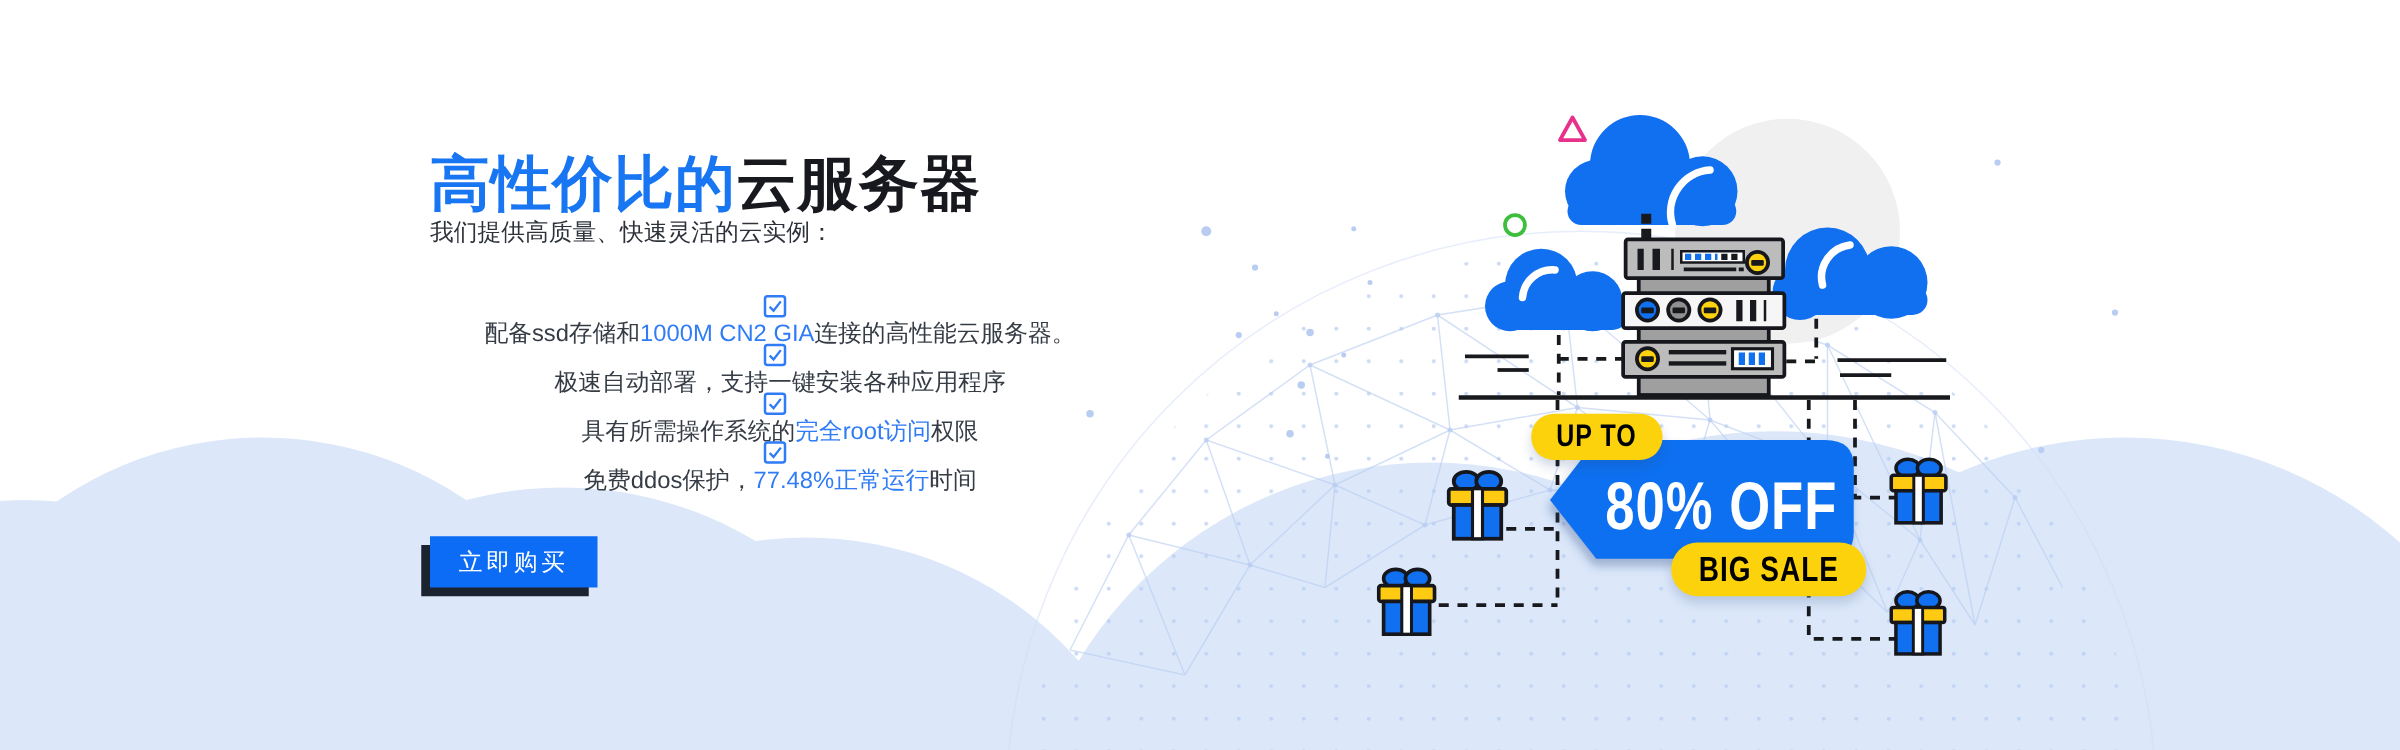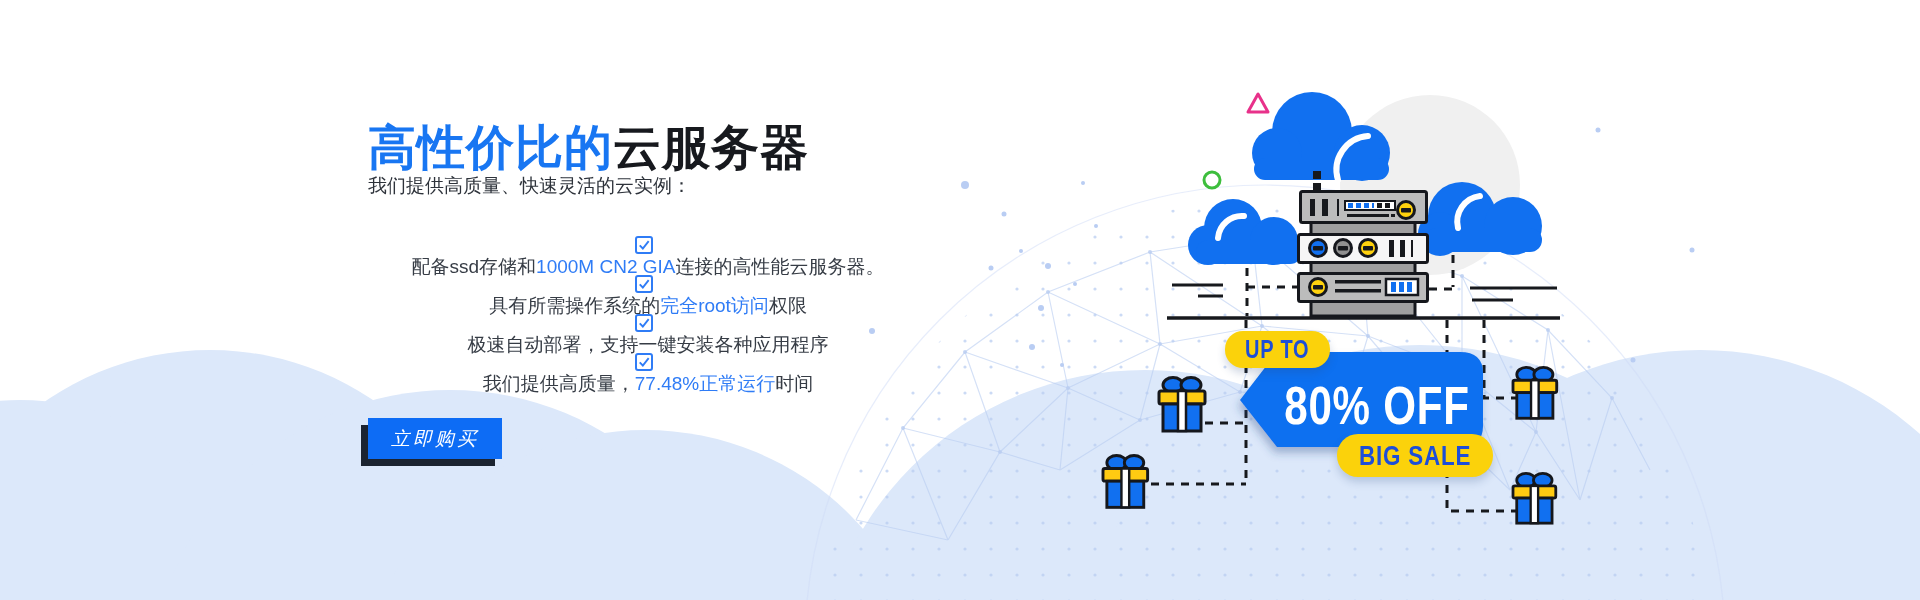--- a/index.html
+++ b/index.html
@@ -1,39 +1,39 @@
 <!DOCTYPE html>
 <html><head>
 <meta charset="utf-8">
 <style>
   html,body{margin:0;padding:0;background:#ffffff;}
   .stage{position:relative;width:1920px;height:600px;overflow:hidden;background:#ffffff;
          font-family:"Liberation Sans","DejaVu Sans",sans-serif;}
   .stage svg.bg{position:absolute;left:0;top:0;width:1920px;height:600px;display:block;}
 
   
-  .hero{position:absolute;left:368px;top:123px;z-index:5;width:560px;}
+  .hero{position:absolute;left:344px;top:123px;z-index:5;width:560px;}
   .hero h1{margin:0;font-size:48px;line-height:50px;font-weight:800;color:#17191E;letter-spacing:1px;}
   .hero h1 .hl{color:#1876F2;}
   .subtitle{font-size:19px;color:#2E333B;}
   .features{list-style:none;margin:37px 0 0 0;padding:0;}
   .features li{display:flex;align-items:center;height:39px;font-size:19px;color:#363C45;flex-direction:column;}
   .cbx{width:18px;height:18px;box-sizing:border-box;border:2px solid #2F7CF6;border-radius:3px;
        margin-right:8px;flex:0 0 auto;display:flex;align-items:center;justify-content:center;background:#fff;}
   .cbx svg{display:block;}
   .ft-hl{color:#2F7CF6;}
-  .cta{position:relative;margin-top:26px;width:141px;height:48px;cursor:pointer;border:none;background:none;padding:0;font-style:italic;}
+  .cta{position:relative;margin-top:37px;width:141px;height:48px;cursor:pointer;border:none;background:none;padding:0;}
   .cta .shadow-block{position:absolute;left:-7px;top:7px;width:134px;height:41px;background:#1B2330;}
   .cta .face{position:absolute;left:0;top:0;width:134px;height:41px;background:#0D6CF5;
              display:flex;align-items:center;justify-content:center;color:#fff;font-size:19px;
              letter-spacing:3px;font-weight:400;}
 
   
   .badge{position:absolute;display:flex;align-items:center;justify-content:center;
-         font-weight:800;color:#1d4ed8;z-index:6;}
+         font-weight:800;color:#000000;z-index:6;}
   .badge .t{display:inline-block;transform:scaleX(.8);white-space:nowrap;letter-spacing:1px;}
   .badge-upto{left:1225px;top:331px;width:105px;height:37px;background:#FBD20B;border-radius:18px;
               font-size:25px;box-shadow:0 5px 9px rgba(43,72,128,.22);}
   .badge-off{left:1272px;top:358px;width:211px;height:94px;color:#ffffff;font-size:54px;}
   .badge-off .t{transform:scaleX(.78);}
   .badge-bigsale{left:1337px;top:434px;width:156px;height:43px;background:#FBD20B;border-radius:21px;
                  font-size:28px;box-shadow:0 5px 9px rgba(43,72,128,.22);text-align:right;}
 </style>
 </head>
 <body>
@@ -258,37 +258,37 @@
             </svg>
         </span>
         <span><span>配备ssd存储和</span><span class="ft-hl">1000M CN2 GIA</span><span>连接的高性能云服务器。</span></span>
       </li>
       <li>
         <span class="cbx">
           <svg width="14" height="14" viewBox="0 0 18 18">
               <polyline points="3.5,9.5 7.5,13.5 15,4" fill="none" stroke="#2F7CF6" stroke-width="2.4"></polyline>
             </svg>
         </span>
+        <span><span>极速自动部署，支持一键安装各种应用程序</span><span class="ft-hl"></span><span></span></span>
+      </li>
+      <li>
+        <span class="cbx">
+          <svg width="14" height="14" viewBox="0 0 18 18">
+              <polyline points="3.5,9.5 7.5,13.5 15,4" fill="none" stroke="#2F7CF6" stroke-width="2.4"></polyline>
+            </svg>
+        </span>
         <span><span>具有所需操作系统的</span><span class="ft-hl">完全root访问</span><span>权限</span></span>
       </li>
       <li>
         <span class="cbx">
           <svg width="14" height="14" viewBox="0 0 18 18">
               <polyline points="3.5,9.5 7.5,13.5 15,4" fill="none" stroke="#2F7CF6" stroke-width="2.4"></polyline>
             </svg>
         </span>
-        <span><span>极速自动部署，支持一键安装各种应用程序</span><span class="ft-hl"></span><span></span></span>
-      </li>
-      <li>
-        <span class="cbx">
-          <svg width="14" height="14" viewBox="0 0 18 18">
-              <polyline points="3.5,9.5 7.5,13.5 15,4" fill="none" stroke="#2F7CF6" stroke-width="2.4"></polyline>
-            </svg>
-        </span>
-        <span><span>我们提供高质量，</span><span class="ft-hl">77.48%正常运行</span><span>时间</span></span>
+        <span><span>免费ddos保护，</span><span class="ft-hl">77.48%正常运行</span><span>时间</span></span>
       </li>
     </ul>
 
     <button class="cta">
       <span class="shadow-block"></span>
       <span class="face">立即购买</span>
     </button>
   </div>
 
 </div>

